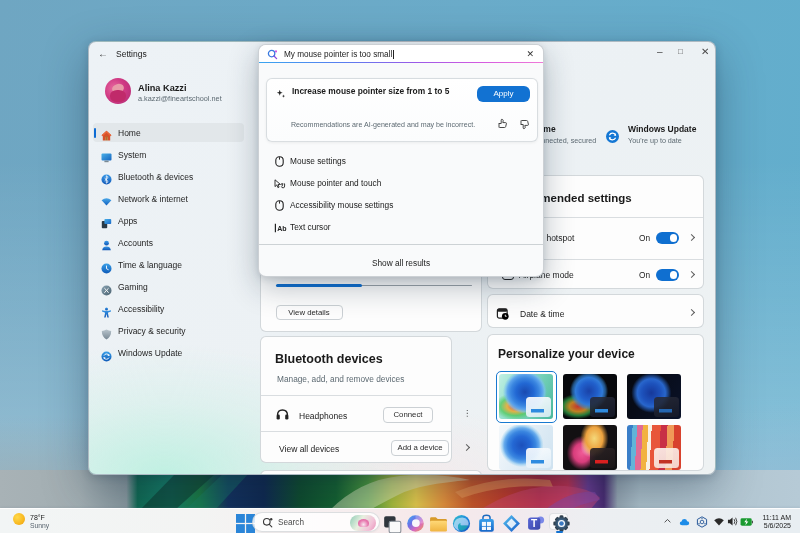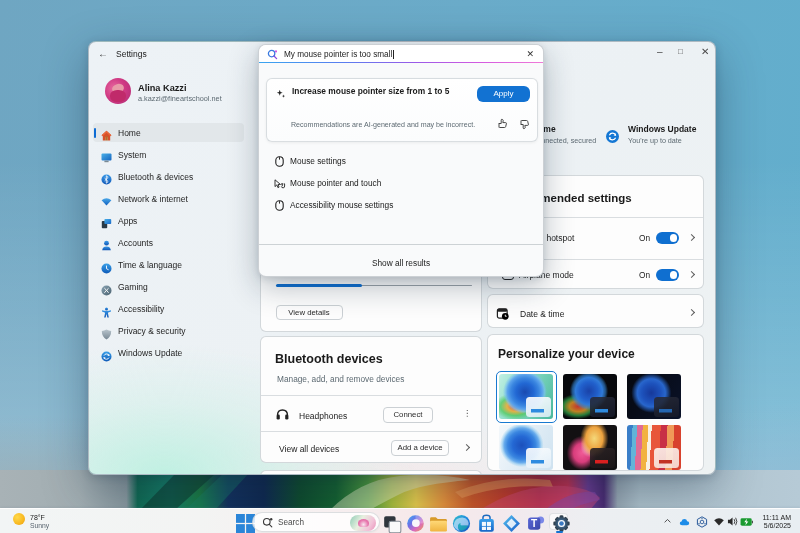--- a/index.html
+++ b/index.html
@@ -311,21 +311,21 @@
   </svg>
   <div class="ssbold" style="left:539px; top:82px;">Windows Update</div>
   <div class="sssub" style="left:539px; top:93.5px;">You're up to date</div>
 
   <div class="card" style="left:171px; top:129px; width:222px; height:161px;">
     <div style="position:absolute; left:14.5px; top:113px; width:196px; height:1.4px; background:#9aa2a8; border-radius:1px;"></div>
     <div style="position:absolute; left:14.5px; top:112.4px; width:86px; height:2.6px; background:#0f6fd0; border-radius:2px;"></div>
     <div class="btn" style="left:14.5px; top:133px; width:67px; height:15px;">View details</div>
   </div>
 
-  <div class="card" style="left:171px; top:294px; width:222px; height:127px;padding-left:35px;">
+  <div class="card" style="left:171px; top:294px; width:192px; height:127px;padding-left:35px;">
     <div style="position:absolute; left:14px; top:15px; font-size:12.5px; font-weight:bold; color:#1a1a1a;">Bluetooth devices</div>
     <div style="position:absolute; left:16px; top:36.5px; font-size:8.3px; color:#5d6a72;">Manage, add, and remove devices</div>
     <div class="divider" style="top:58px;"></div>
     <svg style="position:absolute; left:14px; top:71px;" width="15" height="13" viewBox="0 0 15 13">
       <path d="M2.5,7.5 Q2.5,2 7.5,2 Q12.5,2 12.5,7.5" fill="none" stroke="#222" stroke-width="1.4"></path>
       <rect x="1.6" y="6.6" width="3.2" height="5" rx="1.3" fill="#222"></rect>
       <rect x="10.2" y="6.6" width="3.2" height="5" rx="1.3" fill="#222"></rect>
     </svg>
     <div style="position:absolute; left:38px; top:73.5px; font-size:8.5px; color:#1b1b1b;">Headphones</div>
     <div class="btn" style="left:122px; top:70px; width:50px; height:15.5px;">Connect</div>
@@ -419,20 +419,27 @@
         </svg>
     <span class="txt">Mouse pointer and touch</span>
   </div>
   <div class="srow" style="top:149px;">
     <svg style="position:absolute; left:16px; top:6px;" width="9" height="11" viewBox="0 0 9 11">
           <rect x="0.8" y="0.8" width="7.4" height="9.4" rx="3.5" fill="none" stroke="#222" stroke-width="1.1"></rect>
           <line x1="4.5" y1="1.2" x2="4.5" y2="3.6" stroke="#222" stroke-width="1"></line>
         </svg>
     <span class="txt">Accessibility mouse settings</span>
   </div>
+  <div class="srow" style="top:171px;">
+    <svg style="position:absolute; left:15px; top:6.5px;" width="13" height="10" viewBox="0 0 13 10">
+          <line x1="1.4" y1="0.8" x2="1.4" y2="9.2" stroke="#222" stroke-width="1.2"></line>
+          <text x="3.2" y="7.6" font-family="Liberation Sans" font-size="7" font-weight="bold" fill="#222">Ab</text>
+        </svg>
+    <span class="txt">Text cursor</span>
+  </div>
   <div class="divider" style="top:198.5px; background:rgba(140,150,158,0.4);"></div>
   <div style="position:absolute; left:0; top:213px; width:100%; text-align:center; font-size:8.3px; color:#1b1b1b;">Show all results</div>
 </div>
 
 <div id="taskbar">
 
   <div style="position:absolute; left:13px; top:4px; width:12px; height:12px; border-radius:50%; background:radial-gradient(circle at 35% 35%, #ffd94a 0%, #f8b820 60%, #e89a10 100%);"></div>
   <div style="position:absolute; left:30px; top:4.5px; font-size:7px; color:#1a1a1a;">78°F</div>
   <div style="position:absolute; left:30px; top:13px; font-size:6.8px; color:#5a6670;">Sunny</div>
 

